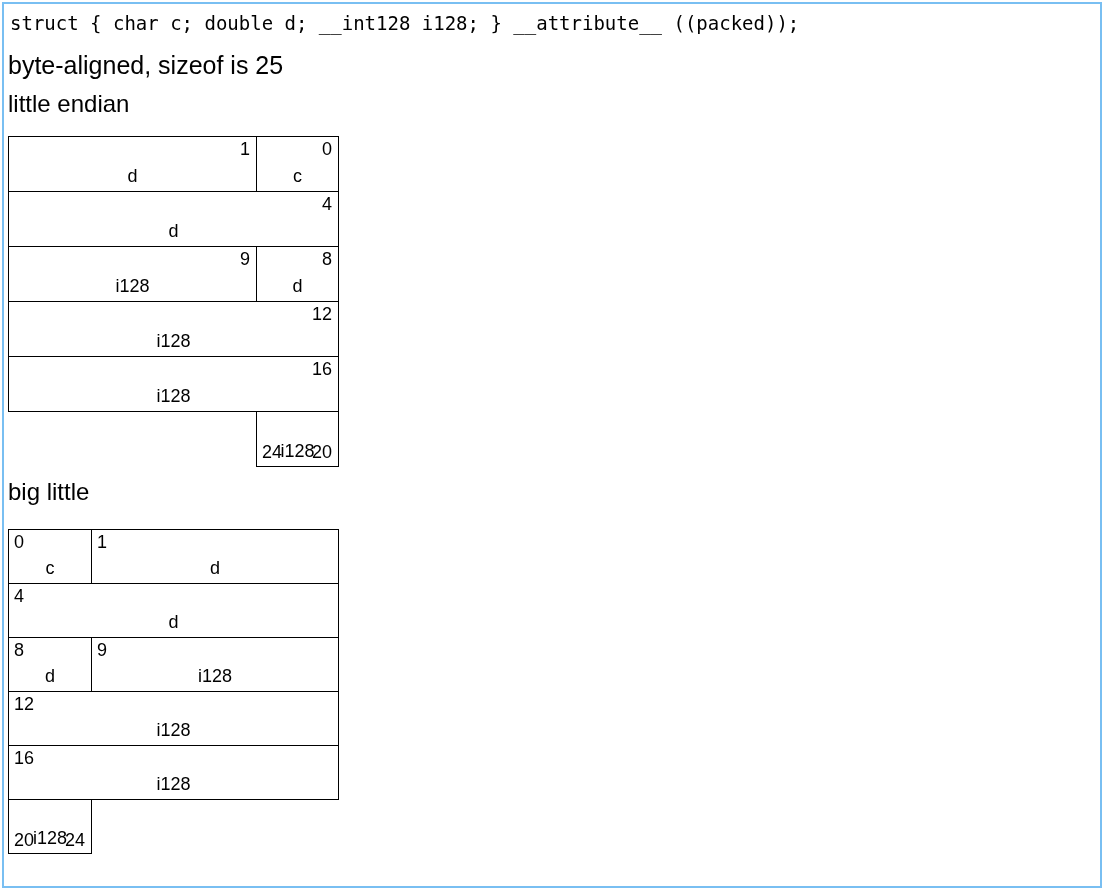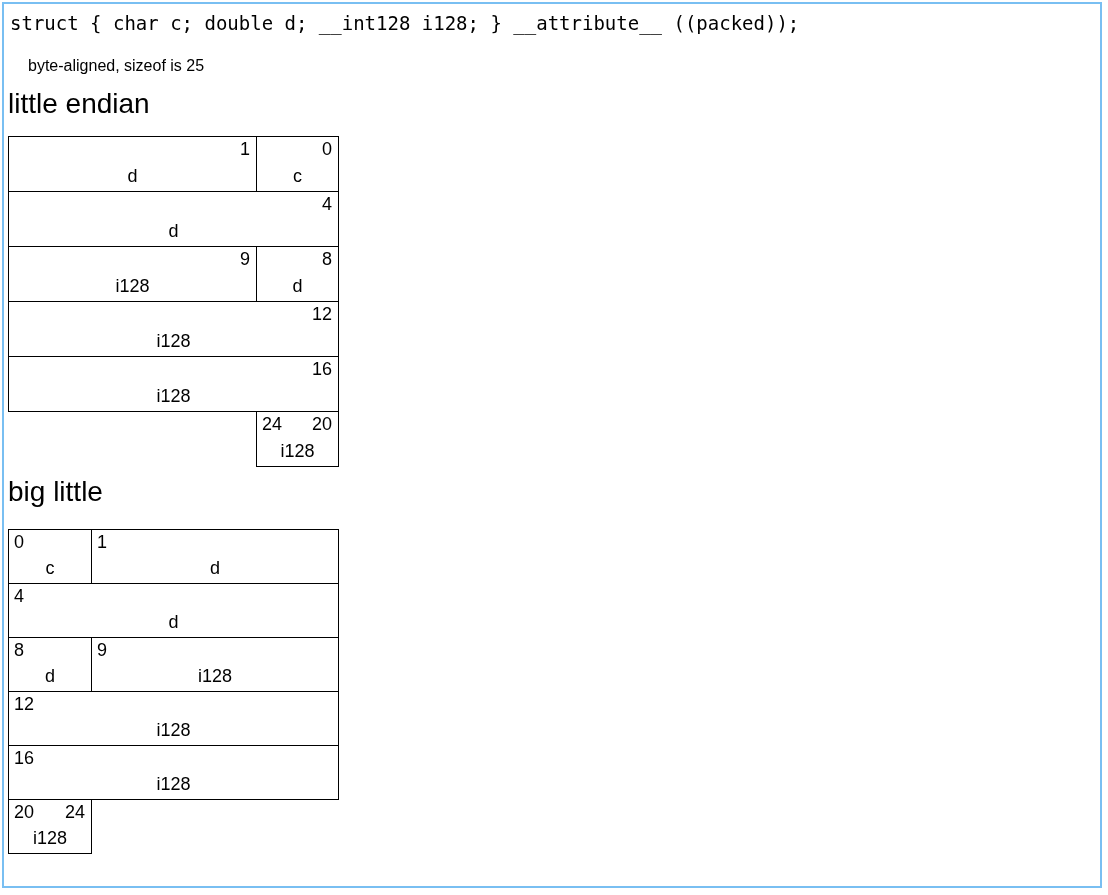--- a/index.html
+++ b/index.html
@@ -27,28 +27,27 @@
     position: absolute;
     left: 10px; top: 12px;
     font-family: "DejaVu Sans Mono", monospace;
     font-size: 19px;
     line-height: 23px;
     white-space: pre;
   }
   .subtitle {
     position: absolute;
     left: 8px; top: 52px;
-    font-size: 16px;
+    font-size: 25px;
     line-height: 27px;
-    margin-left: 20px;
   }
   .dg-heading {
     position: absolute;
     left: 8px;
-    font-size: 28px;
+    font-size: 24px;
     line-height: 27px;
   }
   #le-heading { top: 90px; }
   #be-heading { top: 478px; }
 
   .boxes { position: absolute; left: 8px; }
   #le-boxes { top: 136px; }
   #be-boxes { top: 529px; }
 
   .row { display: flex; }
@@ -73,21 +72,21 @@
   .d-be .cell.offset { width: 84px; }
 
   .nums {
     display: flex;
     font-size: 18px;
     line-height: 23px;
     padding: 1px 6px 0 5px;
   }
   .d-le .nums { justify-content: flex-end; }
   .d-be .nums { justify-content: flex-start; }
-  .nums.two { justify-content: space-between; }
+  .nums.two { justify-content: space-between; margin-top: 28px; }
 
   .flabel {
     position: absolute;
     left: 0; right: 0; bottom: 4px;
     text-align: center;
     font-size: 18px;
     line-height: 21px;
   }
 </style>
 </head>

